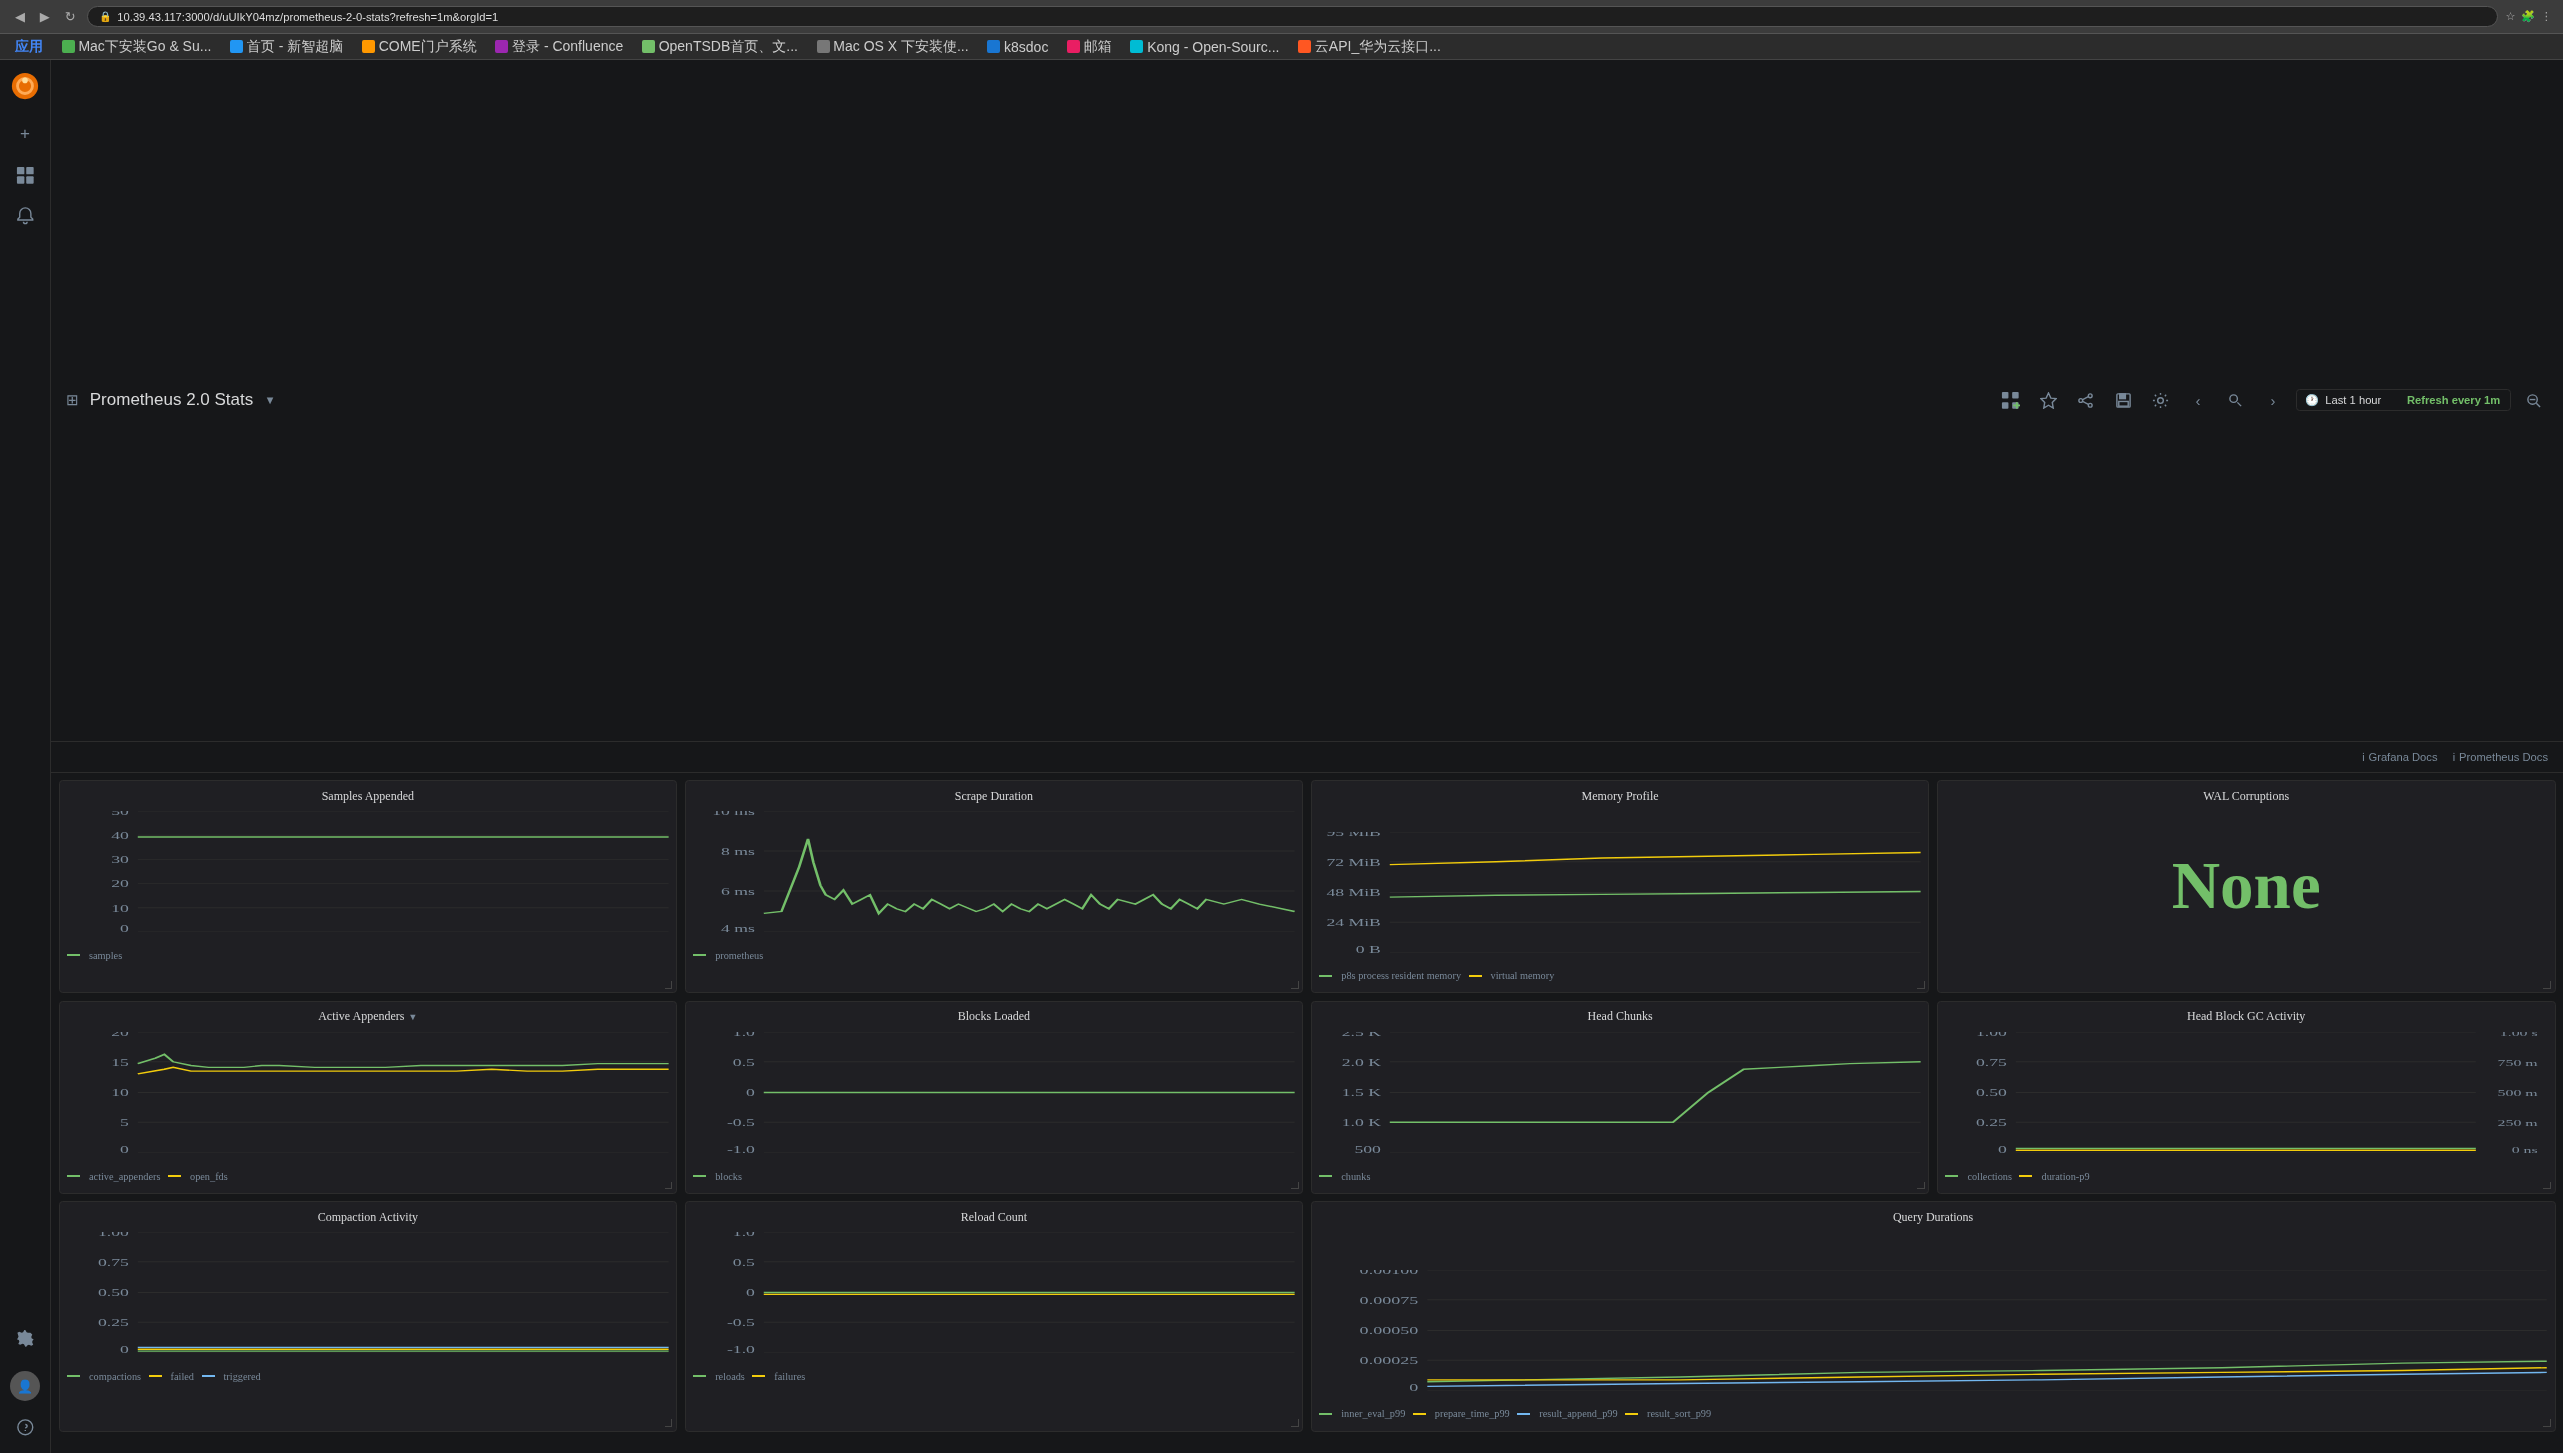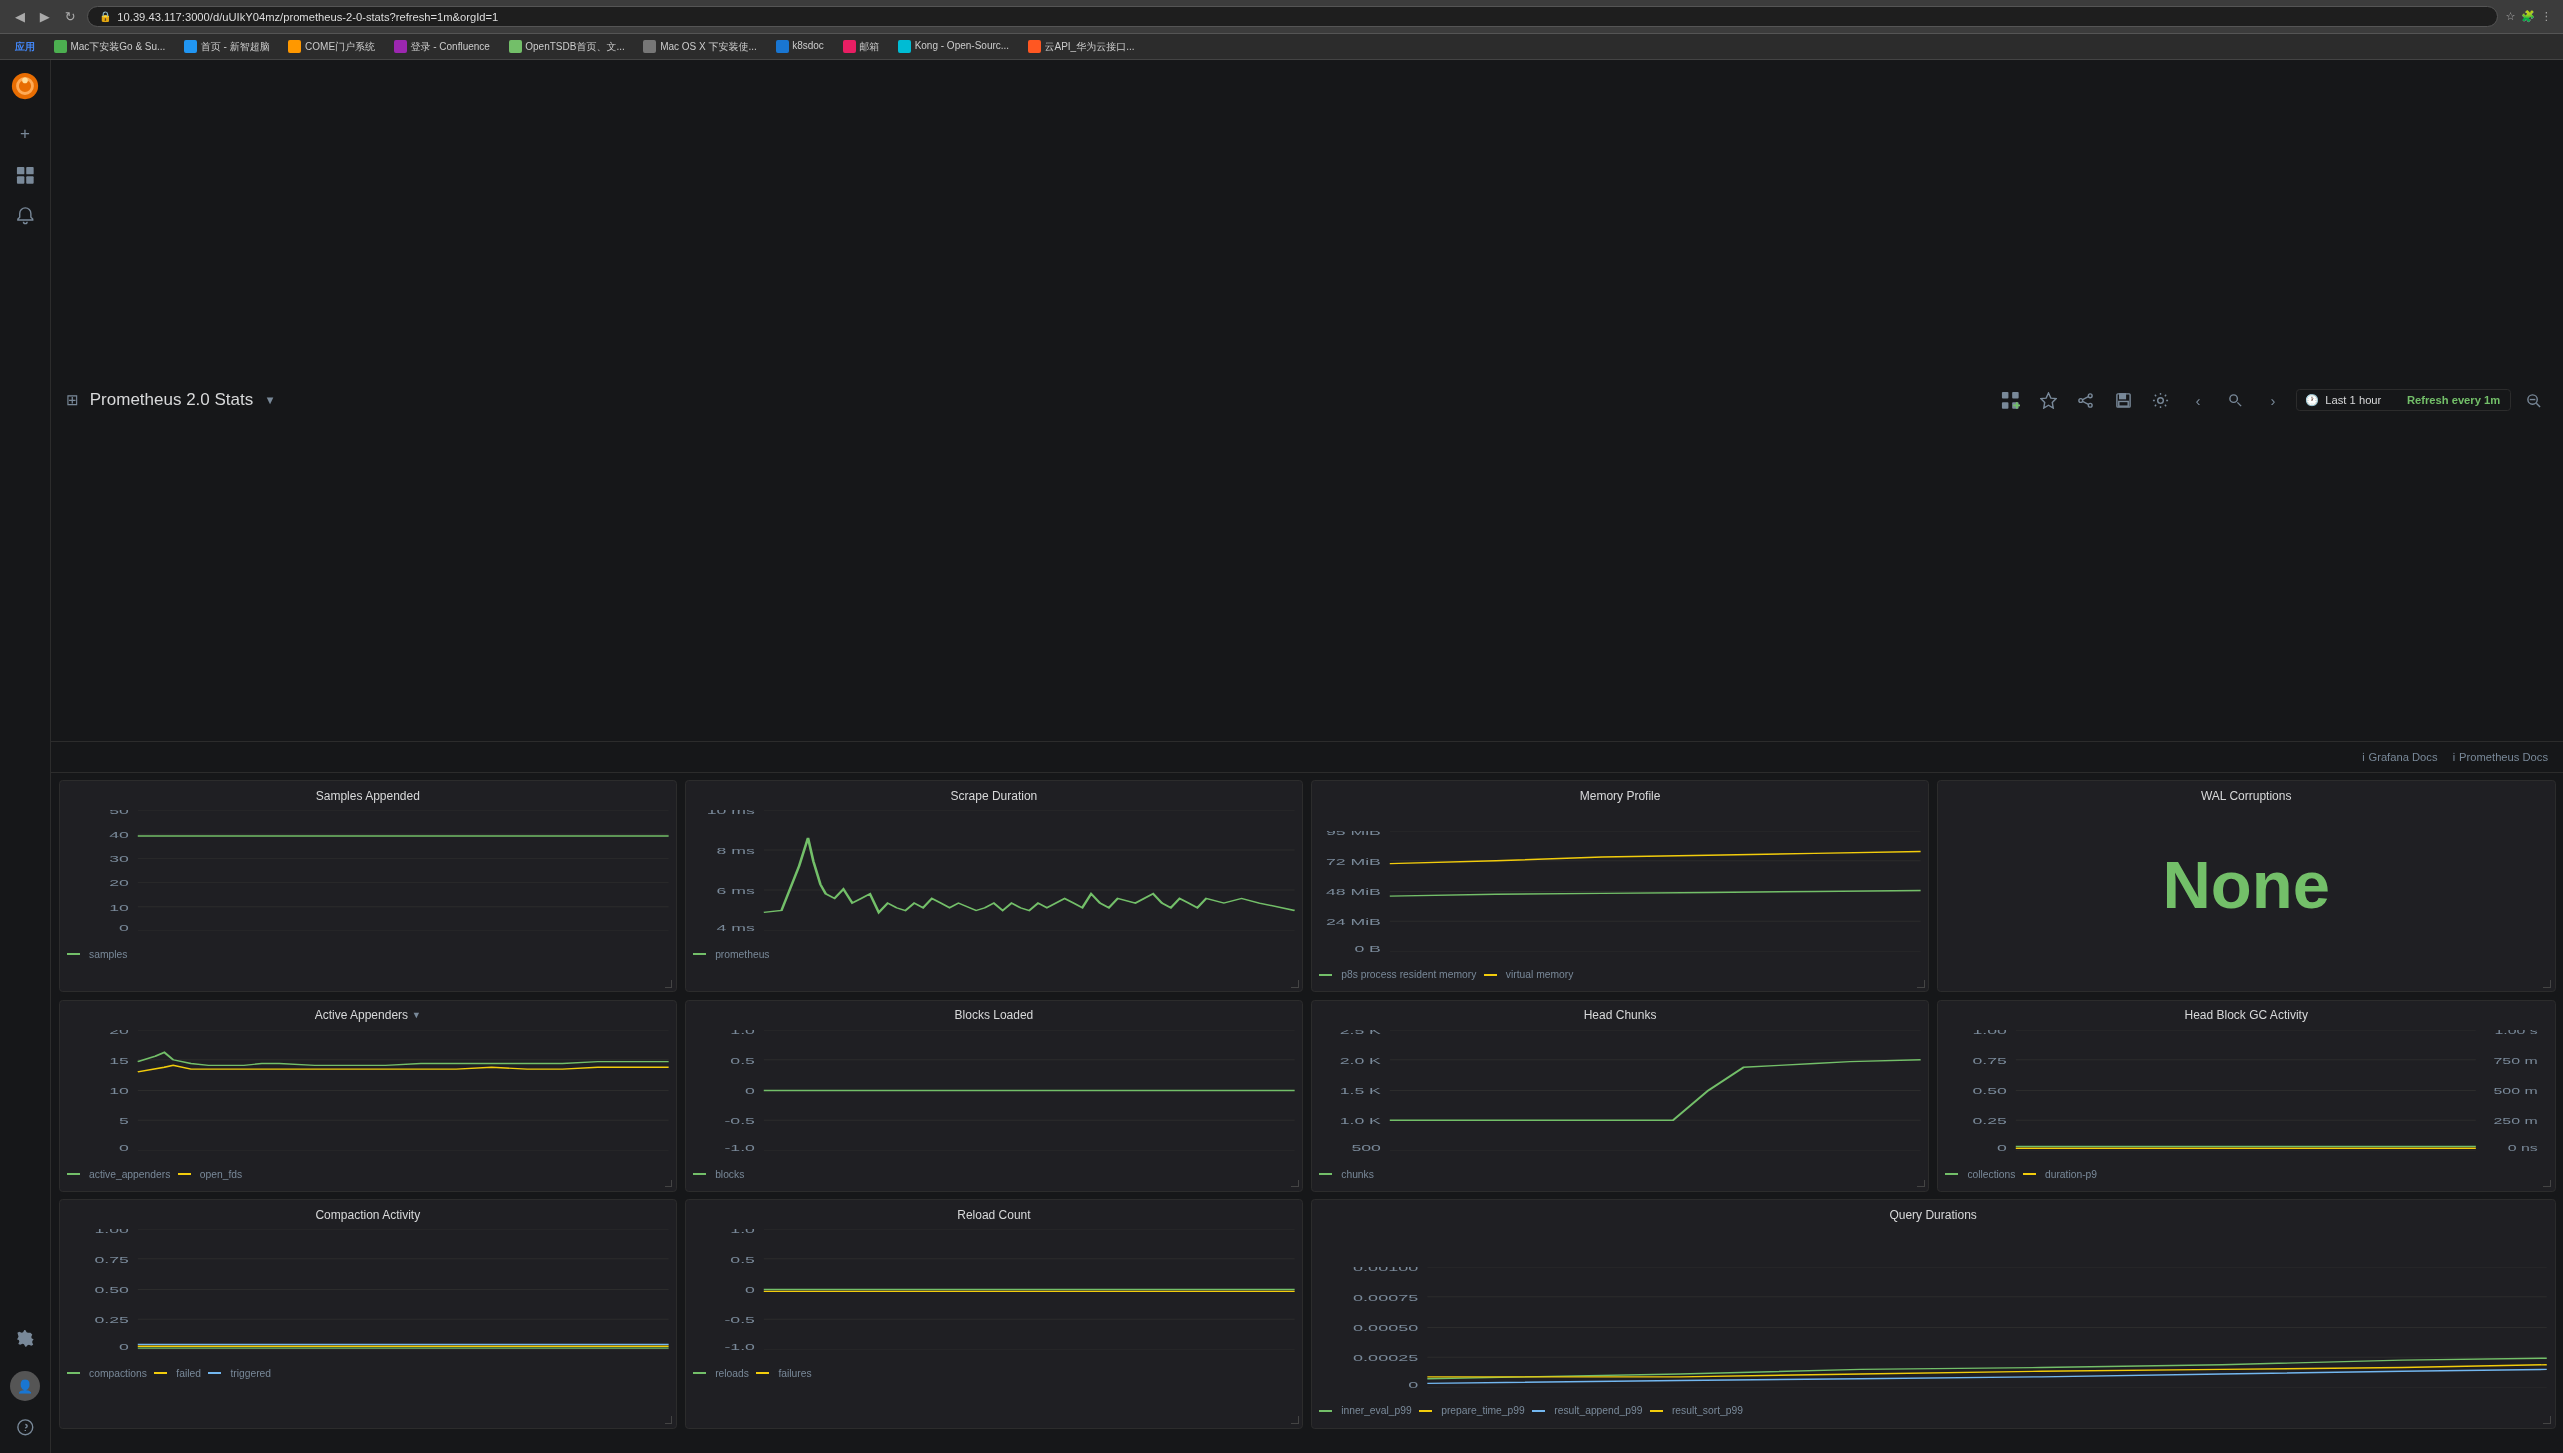--- a/index.html
+++ b/index.html
@@ -37,26 +37,27 @@
       height: 26px;
       display: flex;
       align-items: center;
       padding: 0 7.5px;
       gap: 3.7px;
       border-bottom: 0.9px solid #444;
       overflow: hidden;
     }
     .bookmark-item {
       color: #ccc;
-      font-size: 10px;
+      font-size: 14px;
       padding: 1.9px 7.5px;
       border-radius: 2.8px;
       cursor: pointer;
       white-space: nowrap;
       display: flex;
+      align-items: center;
       gap: 3.7px;
     }
 
     
     .grafana-container { display: flex; height: calc(100vh - 60px); }
 
     
     .sidebar {
       width: 51px;
       background: #161719;
@@ -144,20 +145,21 @@
       gap: 7.5px;
       padding: 7.5px;
     }
     .panel {
       background: #1f1f23;
       border: 0.9px solid #2c2c2c;
       border-radius: 3.7px;
       padding: 7.5px;
       position: relative;
       min-height: 186px;
+      font-family: Liberation Serif, serif;
     }
     .panel-title {
       text-align: center;
       font-size: 12px;
       color: #d8d9da;
       margin-bottom: 7.5px;
       font-weight: 500;
     }
     .panel-title-with-menu {
       display: flex; align-items: center; justify-content: center; gap: 3.7px;

